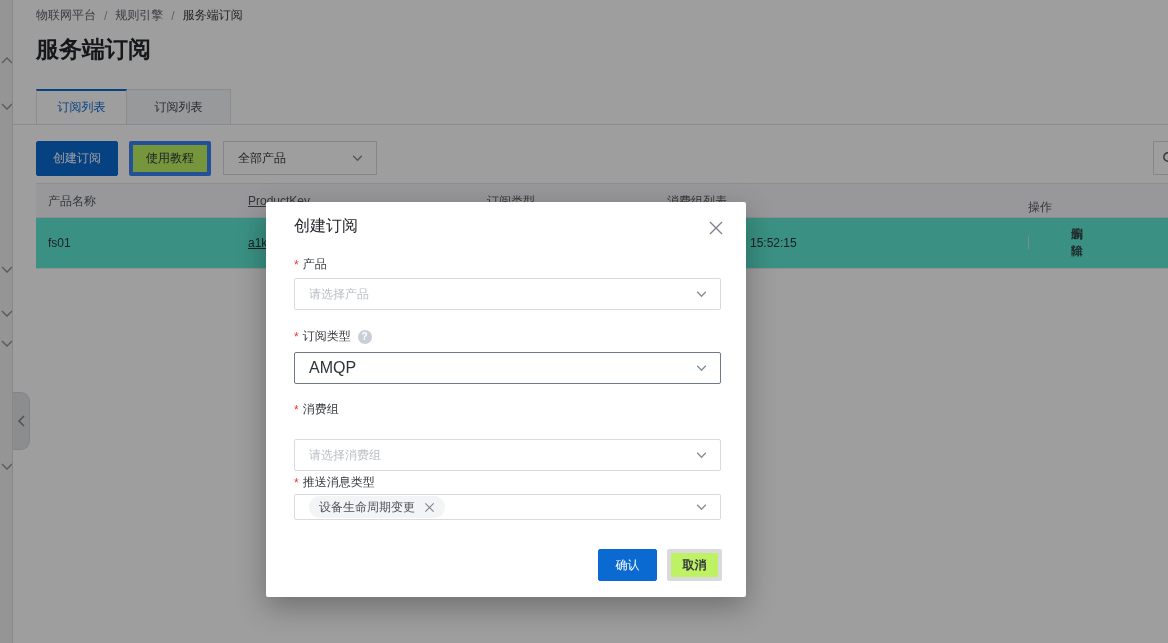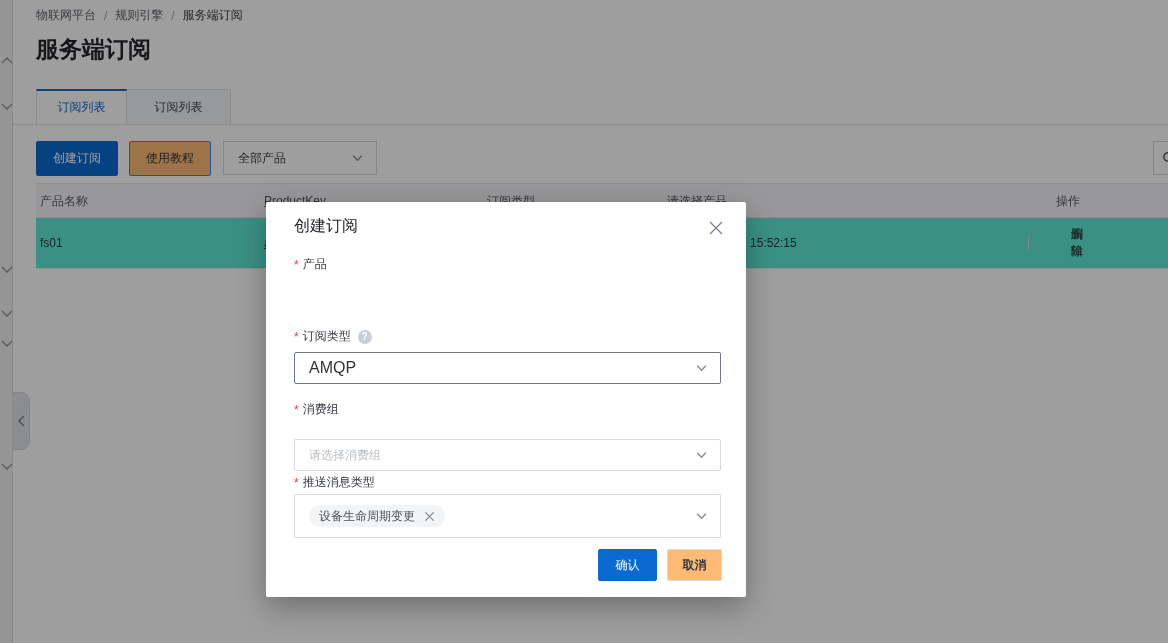--- a/index.html
+++ b/index.html
@@ -26,38 +26,38 @@
   .tabbar-line { position:absolute; left:0; top:124px; width:1168px; height:1px; background:#e0e2e5; }
   .tab { position:absolute; top:89px; height:36px; display:flex; align-items:center;
     justify-content:center; font-size:12px; cursor:default; }
   .tab.active { left:36px; width:91px; background:#fff; border:1px solid #e0e2e5;
     border-top:2px solid var(--primary); color:var(--primary); z-index:2; }
   .tab.inactive { left:126px; width:105px; background:#f6f7f8; border:1px solid #e0e2e5; color:#41464f; }
 
   
   .btn { display:flex; align-items:center; justify-content:center; font-size:12px; border-radius:2px; }
   .btn-primary { background:var(--primary); color:#fff; border:1px solid var(--primary); }
-  .btn-plain { background:#fdba74; color:#33373d; border:1px solid #3b82f6; }
+  .btn-plain { background:#bef264; color:#33373d; border:4px solid #3b82f6; }
   .create-btn { position:absolute; left:36px; top:141px; width:82px; height:35px; }
   .tutorial-btn { position:absolute; left:129px; top:141px; width:82px; height:35px; }
   .product-select { position:absolute; left:223px; top:141px; width:154px; height:34px;
     background:#fff; border:1px solid #d5d8db; display:flex; align-items:center; font-size:12px; color:#33373d; }
   .product-select .val { padding-left:14px; }
   .select-chevron { position:absolute; right:12px; top:50%; transform:translateY(-50%); }
   .search-box { position:absolute; left:1153px; top:141px; width:120px; height:34px;
     background:#fff; border:1px solid #d5d8db; display:flex; align-items:center; padding-left:7px; }
 
   
   .table { position:absolute; left:36px; top:183px; width:1132px; }
   .thead { position:relative; height:35px; background:#f5f6f8;
     border-top:1px solid #e2e4e7; border-bottom:1px solid #e2e4e7; }
   .thead span { position:absolute; top:50%; transform:translateY(-50%); font-size:12px; color:#55595f; }
   .trow { position:relative; height:51px; background:#5eead4; border-bottom:1px solid #e8eaed; }
   .trow span { position:absolute; top:50%; transform:translateY(-50%); font-size:12px; color:#2f3338; }
-  .c1 { left:4px; } .c2 { left:228px;text-decoration:underline; } .c3 { left:451px; } .c4 { left:631px; } .c5 { left:1020px; }
+  .c1 { left:12px; } .c2 { left:212px;text-decoration:underline; } .c3 { left:451px; } .c4 { left:631px; } .c5 { left:992px;margin-top:6px; }
   .c4row { left:714px; }
   .actions { position:absolute; left:992px; top:0; height:100%; display:flex; align-items:center; gap:9px; }
   .link { font-size:12px; color:var(--primary); cursor:pointer;padding-left:43px; }
   .vsep { width:1px; height:13px; background:#d9dbde; }
 
   
   .overlay { position:absolute; left:0; top:0; width:1168px; height:643px;
     background:rgba(0,0,0,0.38); z-index:40; }
   .modal { position:absolute; left:266px; top:202px; width:480px; height:395px; background:#fff;
     z-index:50; border-radius:2px; box-shadow:0 10px 30px rgba(0,0,0,0.3); }
@@ -70,21 +70,21 @@
   .help-icon { display:inline-flex; width:14px; height:14px; border-radius:50%; background:#c9cfd6;
     color:#fff; font-size:10px; font-weight:700; align-items:center; justify-content:center; margin-left:7px; }
   .select { position:absolute; left:28px; width:427px; height:32px; background:#fff;
     border:1px solid #d8dadd; border-radius:2px; display:flex; align-items:center; }
   .select .ph { padding-left:14px; font-size:12px; color:#b9bec4; }
   .select .val { padding-left:14px; font-size:16px; color:#2f3338; }
   .select.focused { border-color:#6f7883; }
   .lbl1 { top:54px; } .sel1 { top:76px; }
   .lbl2 { top:126px; } .sel2 { top:150px; }
   .lbl3 { top:199px; } .sel3 { top:237px; }
-  .lbl4 { top:272px; } .sel4 { top:292px; height:44px; }
+  .lbl4 { top:272px; } .sel4 { top:292px; height:26px; }
   .tag { display:inline-flex; align-items:center; gap:9px; margin-left:14px; height:22px;
     padding:0 10px; border-radius:11px; background:#f3f4f6; }
   .tag .tag-txt { font-size:12px; color:#4b5158; }
   .tag .tag-x { display:flex; cursor:pointer; }
   .confirm-btn { position:absolute; left:332px; top:347px; width:59px; height:32px; }
   .cancel-btn { position:absolute; left:401px; top:347px; width:55px; height:32px; border-color:#d8dadd;font-weight:bold; }
 </style>
 </head>
 <body>
 
@@ -147,21 +147,21 @@
         <circle cx="7" cy="7" r="4.2" fill="none" stroke="#55595f" stroke-width="1.4"></circle>
         <path d="M10.2 10.2L14 14" stroke="#55595f" stroke-width="1.4"></path>
       </svg>
   </div>
 
   <div class="table">
     <div class="thead">
       <span class="c1">产品名称</span>
       <span class="c2">ProductKey</span>
       <span class="c3">订阅类型</span>
-      <span class="c4">请选择产品</span>
+      <span class="c4">消费组列表</span>
       <span class="c5">操作</span>
     </div>
     <div class="trow">
       <span class="c1">fs01</span>
       <span class="c2">a1k</span>
       <span class="c4row">15:52:15</span>
       <div class="actions">
         <span class="link">编辑</span>
         <span class="vsep"></span>
         <span class="link">删除</span>
@@ -176,20 +176,26 @@
     <div class="modal-close">
       <svg width="16" height="16" viewBox="0 0 16 16">
           <path d="M2 2l12 12M14 2L2 14" stroke="#7d838c" stroke-width="1.4"></path>
         </svg>
     </div>
 
     <div class="f-label lbl1">
       <span class="req">*</span>
       <span>产品</span>
     </div>
+    <div class="select sel1">
+      <span class="ph">请选择产品</span>
+      <svg class="select-chevron" width="13" height="13" viewBox="0 0 12 12">
+          <path d="M2 4l4 4 4-4" fill="none" stroke="#878d96" stroke-width="1.3"></path>
+        </svg>
+    </div>
 
     <div class="f-label lbl2">
       <span class="req">*</span>
       <span>订阅类型</span>
       <span class="help-icon">?</span>
     </div>
     <div class="select sel2 focused">
       <span class="val">AMQP</span>
       <svg class="select-chevron" width="13" height="13" viewBox="0 0 12 12">
           <path d="M2 4l4 4 4-4" fill="none" stroke="#878d96" stroke-width="1.3"></path>

